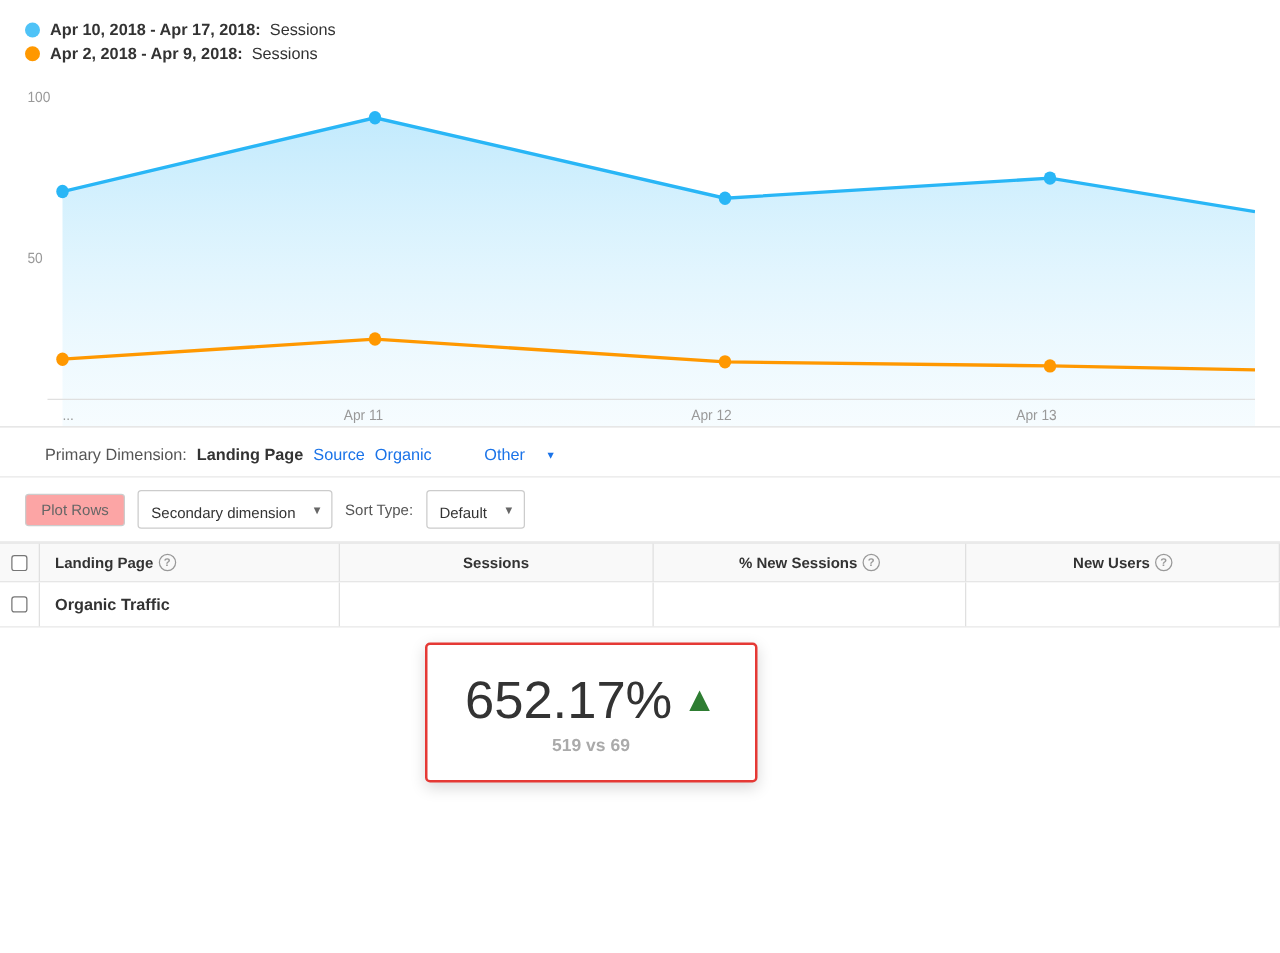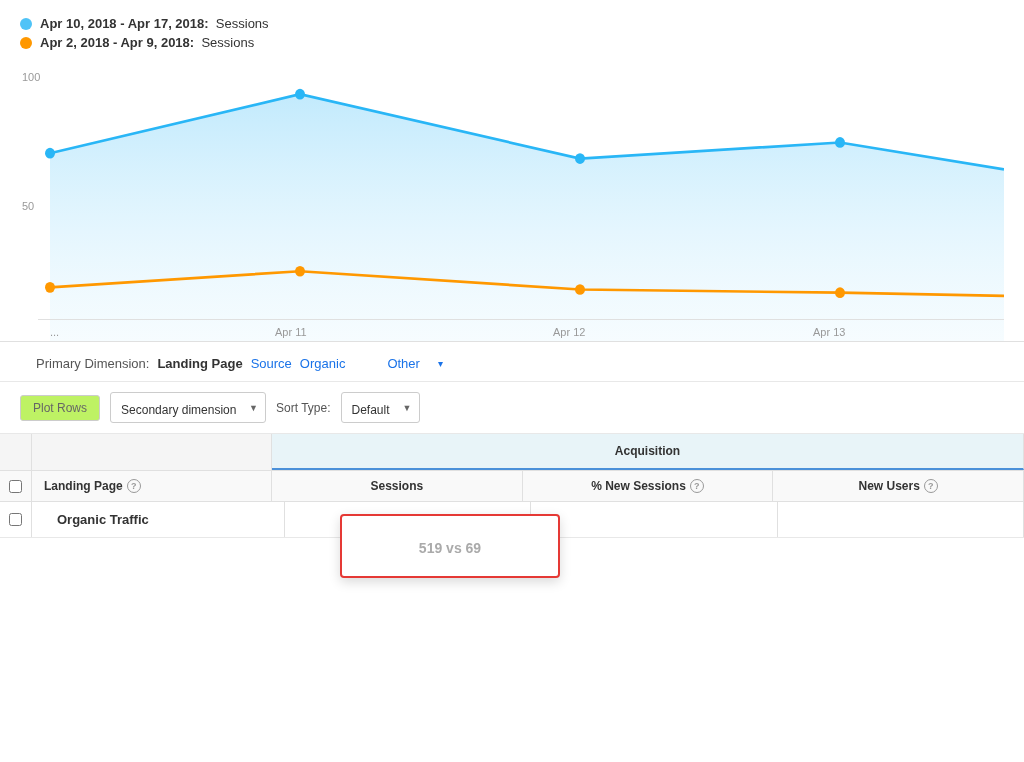--- a/index.html
+++ b/index.html
@@ -19,36 +19,36 @@
 
     
     .primary-dim { display: flex; align-items: center; gap: 8px; padding: 14px 20px 10px 36px; font-size: 13px; color: #555; border-bottom: 1px solid #e8e8e8; }
     .primary-dim strong { color: #333; font-weight: 600; }
     .dim-link { color: #1a73e8; text-decoration: none; cursor: pointer; }
     .dim-dropdown { display: flex; align-items: center; gap: 18px; color: #1a73e8; cursor: pointer; margin-left: 34px; }
     .dim-dropdown .arrow { font-size: 10px; }
 
     
     .controls { display: flex; align-items: center; gap: 10px; padding: 10px 20px; border-bottom: 1px solid #e8e8e8; }
-    .btn-plot { border: 1px solid #ccc; background: #bef264; color: #666; padding: 5px 12px; border-radius: 3px; cursor: pointer; font-size: 12px; }
+    .btn-plot { border: 1px solid #ccc; background: #fca5a5; color: #666; padding: 5px 12px; border-radius: 3px; cursor: pointer; font-size: 12px; }
     .select-box { border: 1px solid #ccc; background: #fff; padding: 10px 28px 5px 10px; border-radius: 3px; font-size: 12px; cursor: pointer; color: #333; appearance: none; -webkit-appearance: none; position: relative; }
     .select-wrapper { position: relative; display: inline-block; }
     .select-wrapper::after { content: '▼'; position: absolute; right: 8px; top: 50%; transform: translateY(-50%); font-size: 9px; color: #666; pointer-events: none; }
     .sort-label { color: #555; font-size: 12px; text-align: right; }
     .th-cell { padding: 10px 12px; font-size: 12px; font-weight: 600; color: #333; border-right: 1px solid #e0e0e0; }
     .th-cell.acq-header { background: #e8f4f8; text-align: center; flex: 1; border-bottom: 2px solid #4a90d9; font-weight: 700; }
 
     .table-subheader { display: flex; background: #f9f9f9; border-bottom: 1px solid #e0e0e0; }
     .ts-cell { padding: 8px 12px; font-size: 12px; color: #333; border-right: 1px solid #e0e0e0; display: flex; align-items: center; gap: 4px; }
     .ts-cell.landing-page { width: 240px; font-weight: 600; flex-shrink: 0; }
     .ts-cell.metric { flex: 1; text-align: center; justify-content: center; font-weight: 600; }
 
     .help-icon { display: inline-flex; align-items: center; justify-content: center; width: 14px; height: 14px; border-radius: 50%; border: 1px solid #999; color: #999; font-size: 9px; cursor: pointer; flex-shrink: 0; }
 
-    .table-data-row { display: flex; border-bottom: 1px solid #e8e8e8; background: #fff; gap: 13px; }
+    .table-data-row { display: flex; border-bottom: 1px solid #e8e8e8; background: #fff; }
     .td-cell { padding: 10px 12px; font-size: 13px; color: #333; border-right: 1px solid #e0e0e0; }
     .td-cell.landing-page { width: 240px; flex-shrink: 0; font-weight: 600; color: #333; }
     .td-cell.metric { flex: 1; text-align: center; }
 
     .checkbox-cell { width: 32px; flex-shrink: 0; display: flex; align-items: center; justify-content: center; border-right: 1px solid #e0e0e0; }
     .checkbox-cell input { cursor: pointer; }
 
     
     .tooltip-overlay { position: absolute; top: 80px; left: 340px; background: white; border: 2px solid #e53935; border-radius: 4px; padding: 20px 30px; z-index: 10; min-width: 220px; text-align: center; box-shadow: 0 4px 12px rgba(0,0,0,0.15); }
     .tooltip-percent { font-size: 42px; font-weight: 300; color: #333; display: flex; align-items: center; justify-content: center; gap: 8px; }
@@ -139,21 +139,20 @@
         <option>Default</option>
       </select>
     </div>
   </div>
 
   <div class="acquisition-section">
 
     <div style="background:#f5f5f5; border-bottom:1px solid #e0e0e0; display:flex;">
       <div style="width:32px; border-right:1px solid #e0e0e0;"></div>
       <div style="width:240px; border-right:1px solid #e0e0e0;"></div>
-      <div class="th-cell acq-header">Acquisition</div>
     </div>
 
     <div class="table-subheader">
       <div class="checkbox-cell">
         <input type="checkbox" style="">
       </div>
       <div class="ts-cell landing-page">
         <span>Landing Page</span>
         <span class="help-icon">?</span>
       </div>
@@ -174,18 +173,22 @@
       <div class="checkbox-cell">
         <input type="checkbox" style="">
       </div>
       <div class="td-cell landing-page">Organic Traffic</div>
       <div class="td-cell metric"></div>
       <div class="td-cell metric"></div>
       <div class="td-cell metric"></div>
     </div>
 
     <div class="tooltip-overlay">
+      <div class="tooltip-percent">
+        <span>652.17%</span>
+        <span class="up-arrow">▲</span>
+      </div>
       <div class="tooltip-comparison">519 vs 69</div>
     </div>
 
   </div>
 
 </div>
 
 </body></html>

